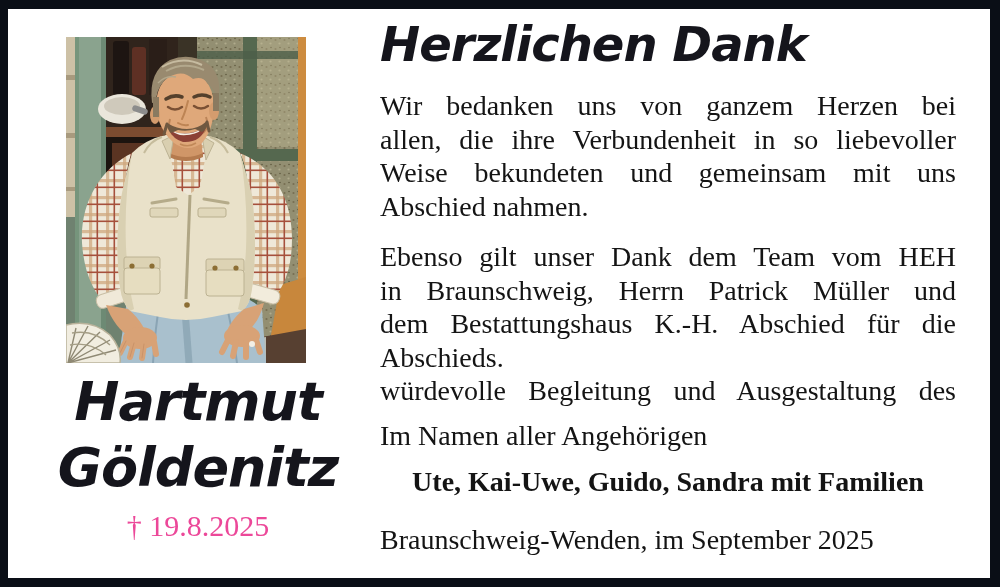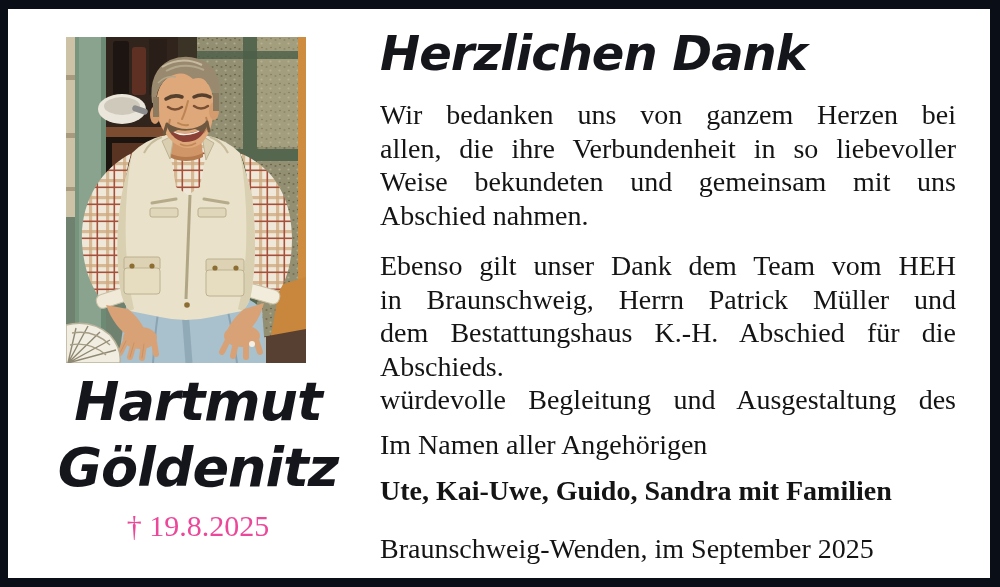--- a/index.html
+++ b/index.html
@@ -26,36 +26,36 @@
   }
   .death-date{
     margin-top:8px;font-family:"Liberation Serif", serif;
     font-size:30px;line-height:34px;color:#ec4899;white-space:nowrap;
   }
   
   .right-col{
     position:absolute;left:372px;top:0;width:576px;
   }
   .headline{
-    margin-top:15px;
+    margin-top:6px;
     font-family:"DejaVu Sans", sans-serif;font-style:italic;font-weight:bold;
     font-size:48px;line-height:58px;letter-spacing:-1px;color:#15151c;
     white-space:nowrap;
   }
   .para{margin:0;padding:0;}
   .p1{margin-top:16px;}
   .p2{margin-top:17px;}
   .line{
     font-size:28px;line-height:33.5px;
     text-align:justify;text-align-last:justify;
     height:33.5px;overflow:visible;
   }
   .line--plain{text-align:left;text-align-last:left;white-space:nowrap;}
   .sig1{margin-top:11px;font-size:28px;line-height:33.5px;white-space:nowrap;}
-  .sig2{margin-top:13px;font-size:28px;line-height:33.5px;font-weight:bold;white-space:nowrap;}
+  .sig2{margin-top:13px;font-size:28px;line-height:33.5px;font-weight:bold;white-space:nowrap;text-align:center;}
   .sig3{margin-top:24px;font-size:28px;line-height:33.5px;white-space:nowrap;}
 </style>
 </head>
 <body>
 
 <div class="stage">
   <div class="card">
 
     <div class="photo-wrap">
       <svg viewBox="0 0 240 326" preserveAspectRatio="none">

